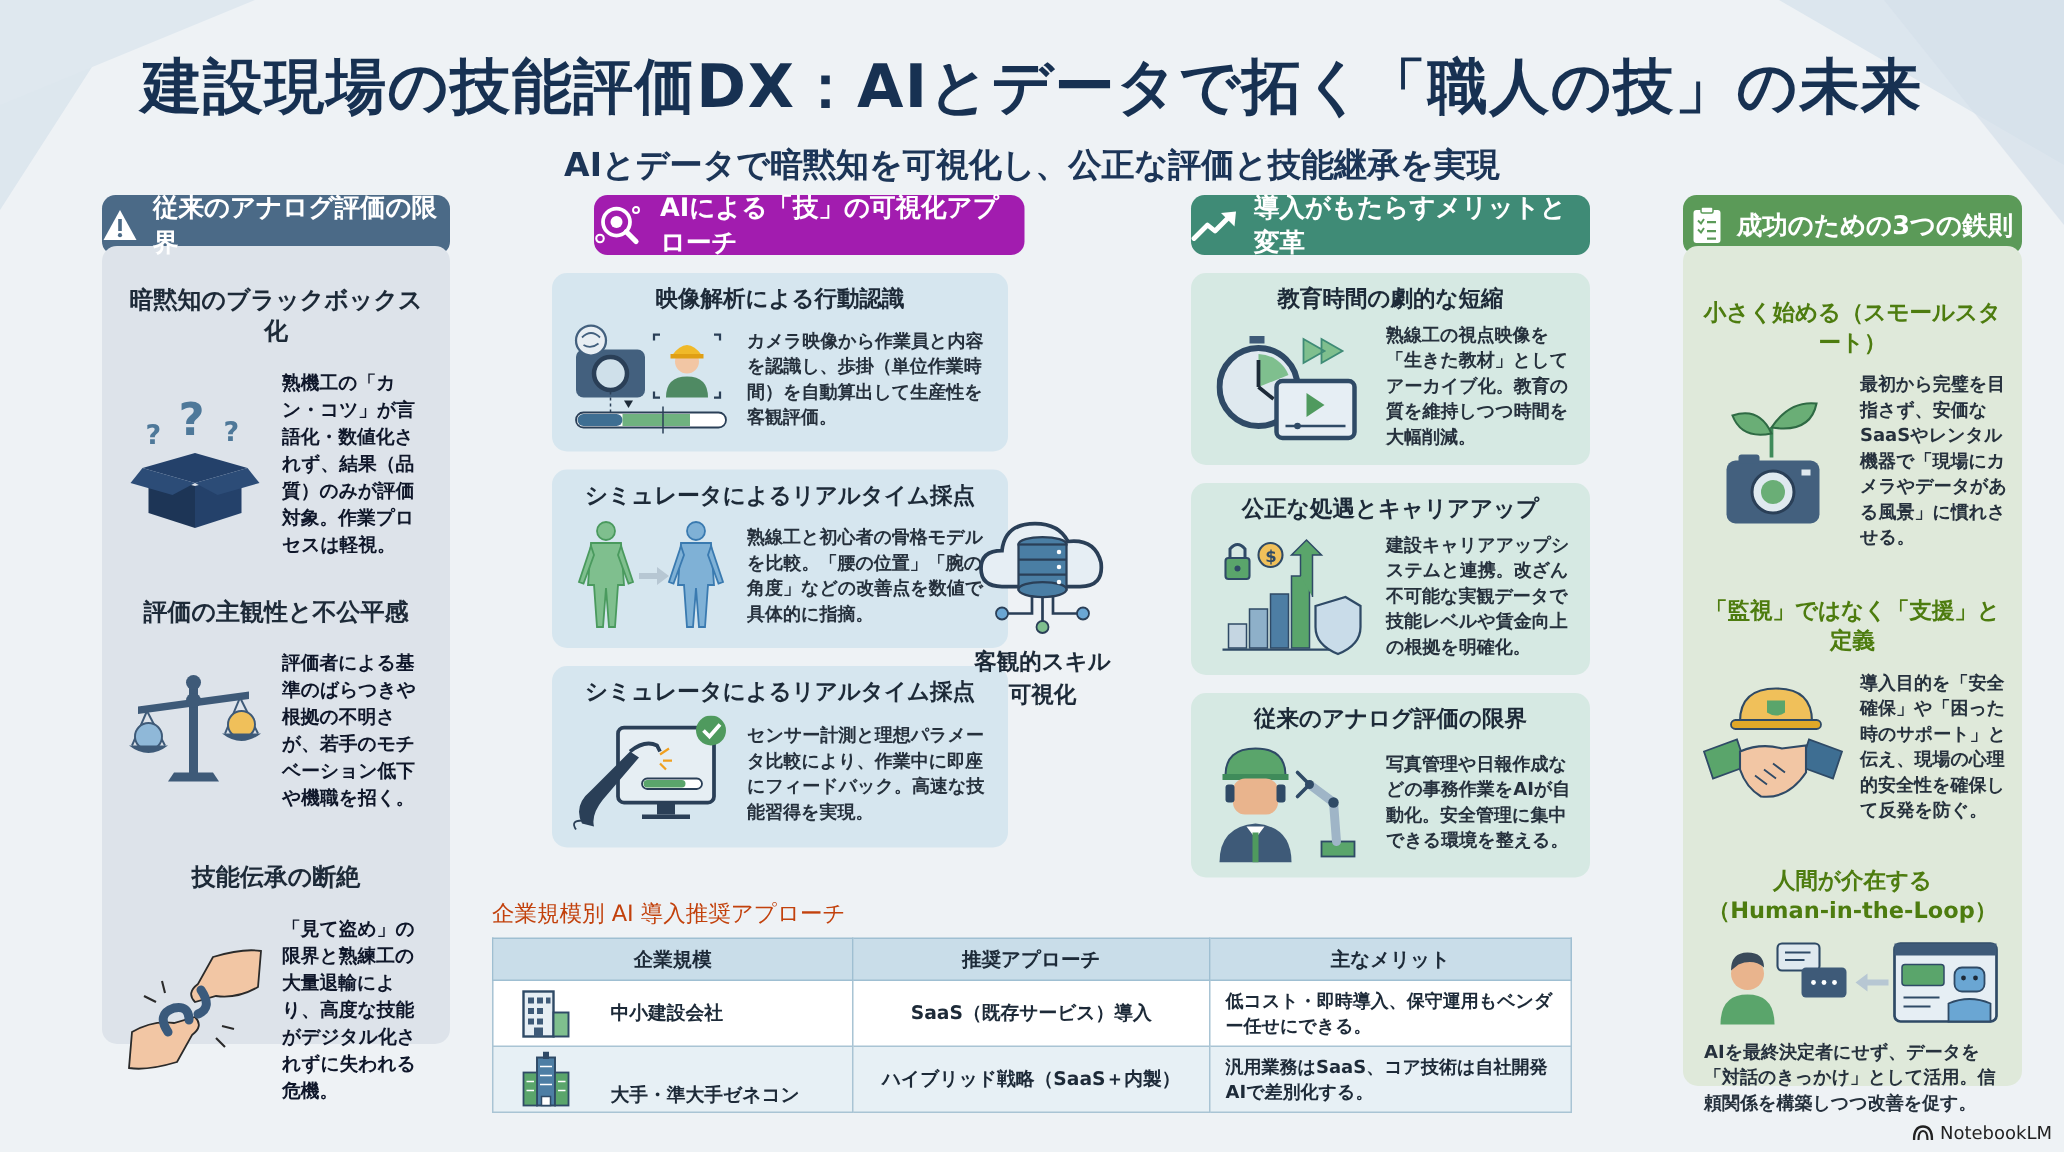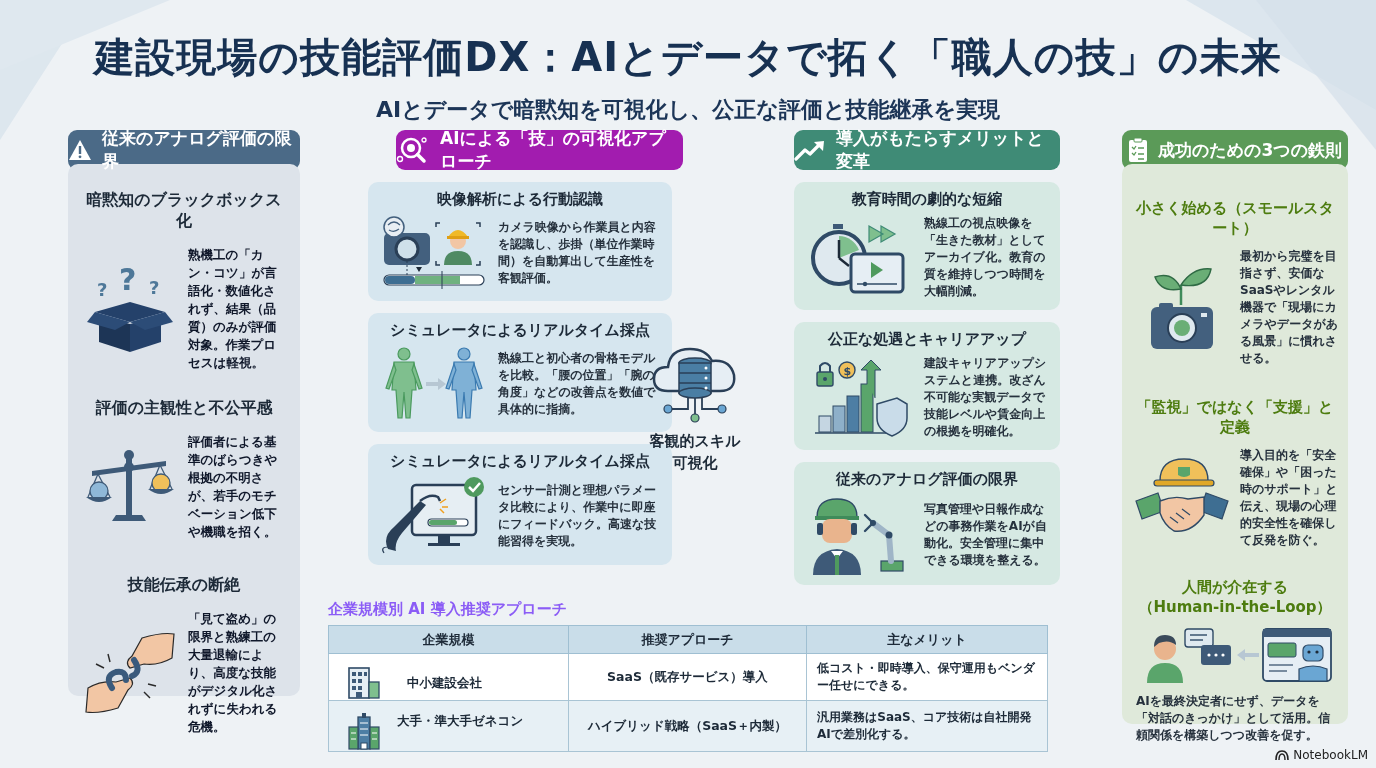--- a/index.html
+++ b/index.html
@@ -63,27 +63,27 @@
   #c4 .panel { background: #dfe9da; border-radius: 10px; height: 560px; margin-top: -6px; padding-top: 14px; }
   .rule { padding: 0 10px; }
   .rule h3 { font-size: 15px; text-align: center; margin-top: 20px; color: #4d7c0f; line-height: 20px; }
   .rule .row { display: flex; align-items: center; gap: 8px; margin-top: 10px; }
   .rule .ico { width: 100px; flex: 0 0 100px; display: flex; justify-content: center; }
   .rule p { font-size: 12px; line-height: 17px; font-weight: bold; color: #26313d; }
   .rule p.full { margin-top: 8px; padding: 0 4px; }
 
   
   .tbl-wrap { position: absolute; left: 328px; top: 600px; width: 720px; z-index: 2; }
-  .tbl-title { font-size: 15px; font-weight: bold; color: #8b5cf6; margin-bottom: 6px; }
+  .tbl-title { font-size: 15px; font-weight: normal; color: #c2410c; margin-bottom: 6px; }
   table { border-collapse: collapse; width: 720px; font-size: 12.5px; font-weight: bold; }
   th { background: #c9dde9; color: #1d2a38; height: 28px; border: 1px solid #9fbfd2; font-size: 13px; }
   td { border: 1px solid #a9c4d4; height: 44px; padding: 0 10px; color: #1d2a38; }
   tr.r1 td { background: #ffffff; }
   tr.r2 td { background: #e7f0f5; }
-  .size-cell { padding: 12px 0 0 18px; }
+  .size-cell { padding: 0 0 0 18px; }
   td.appr { text-align: center; }
   td.merit { line-height: 17px; font-size: 12px; }
 
   .footer-brand { position: absolute; right: 8px; bottom: 6px; font-size: 12px; color: #222; display: flex; align-items: center; gap: 4px; z-index: 3; }
 </style>
 </head>
 <body>
 
 <div class="bg-shape bg1"></div>
 <div class="bg-shape bg2"></div>
@@ -450,21 +450,21 @@
                 <rect x="22" y="16" width="10" height="16" fill="#7fbf8e" stroke="#2f4a66" stroke-width="1.3"></rect>
               </svg>
             <span>中小建設会社</span>
           </div>
         </td>
         <td class="appr">SaaS（既存サービス）導入</td>
         <td class="merit">低コスト・即時導入、保守運用もベンダー任せにできる。</td>
       </tr>
       <tr class="r2">
         <td class="size-cell">
-          <div style="display:flex;align-items:flex-start;gap:16px;">
+          <div style="display:flex;align-items:flex-end;gap:26px;">
             <svg width="34" height="38" viewBox="0 0 34 38">
                 <rect x="11" y="4" width="12" height="32" fill="#4d7ea4" stroke="#2f4a66" stroke-width="1.3"></rect>
                 <rect x="15" y="0" width="4" height="5" fill="#2f4a66"></rect>
                 <rect x="2" y="14" width="9" height="22" fill="#5aa56b" stroke="#2f4a66" stroke-width="1.2"></rect>
                 <rect x="23" y="14" width="9" height="22" fill="#5aa56b" stroke="#2f4a66" stroke-width="1.2"></rect>
                 <line x1="13" y1="10" x2="21" y2="10" stroke="#fff"></line>
                 <line x1="13" y1="16" x2="21" y2="16" stroke="#fff"></line>
                 <line x1="13" y1="22" x2="21" y2="22" stroke="#fff"></line>
                 <line x1="4" y1="20" x2="9" y2="20" stroke="#fff"></line>
                 <line x1="4" y1="26" x2="9" y2="26" stroke="#fff"></line>

